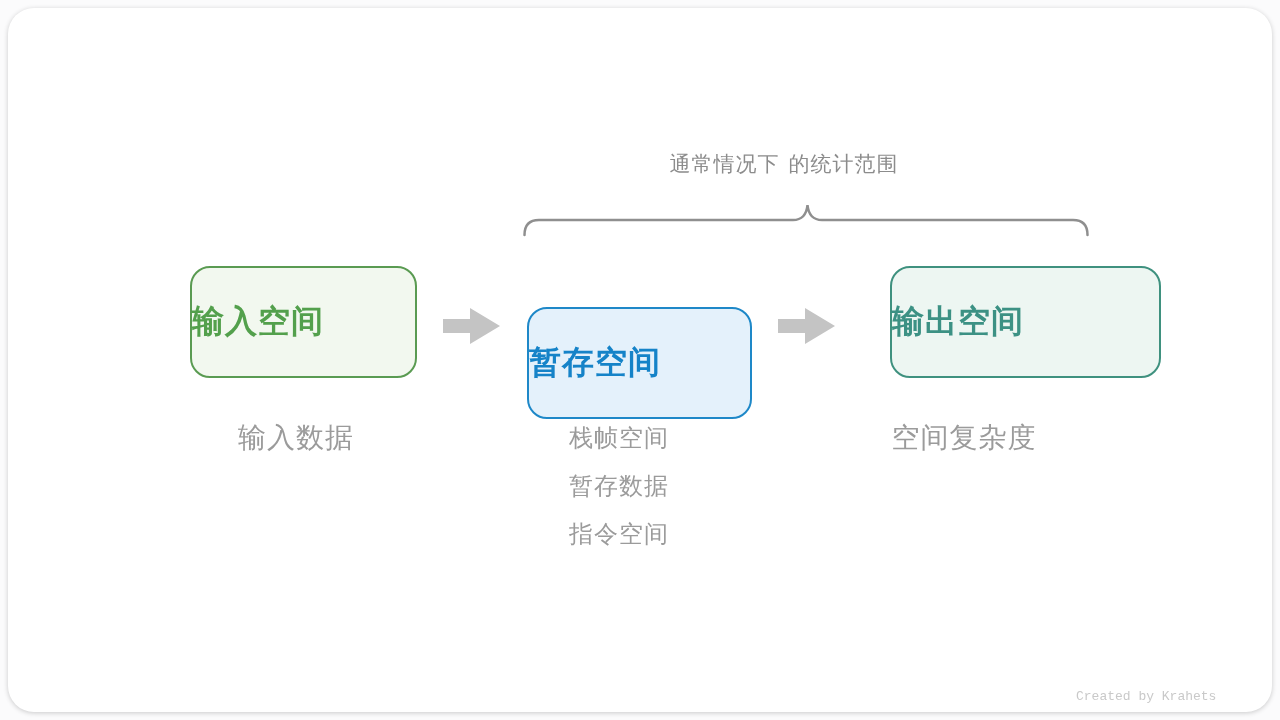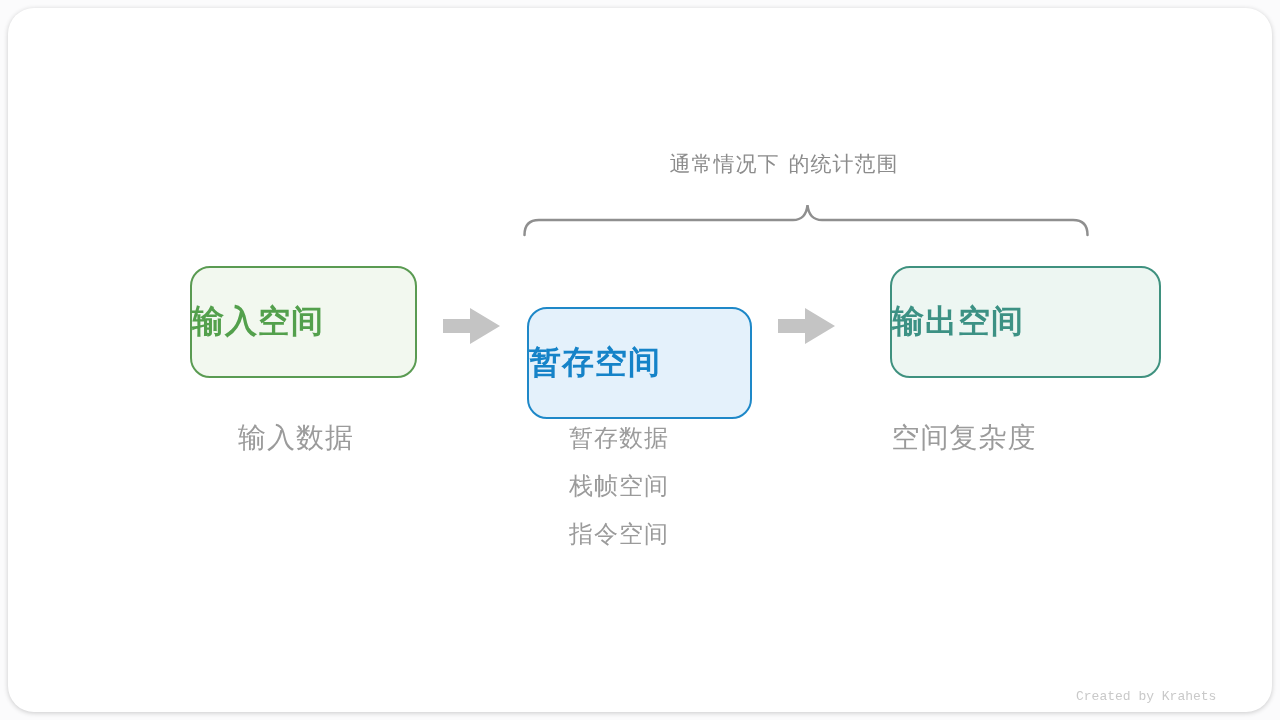--- a/index.html
+++ b/index.html
@@ -142,21 +142,21 @@
     <polygon points="0,12 27,12 27,1 57,19 27,37 27,26 0,26"></polygon>
   </svg>
 
   <div class="space-box box-3" style="border-color: rgb(63, 145, 127); background: rgb(237, 246, 242); color: rgb(60, 145, 132);">
     <span class="box-label">输出空间</span>
   </div>
 
   <div class="note note-1">输入数据</div>
 
   <div class="notes-col">
+    <div>栈帧空间</div>
     <div>暂存数据</div>
-    <div>栈帧空间</div>
     <div>指令空间</div>
   </div>
 
   <div class="note note-3">空间复杂度</div>
 
   <div class="credit">Created by Krahets</div>
 </div>
 
 </body></html>

